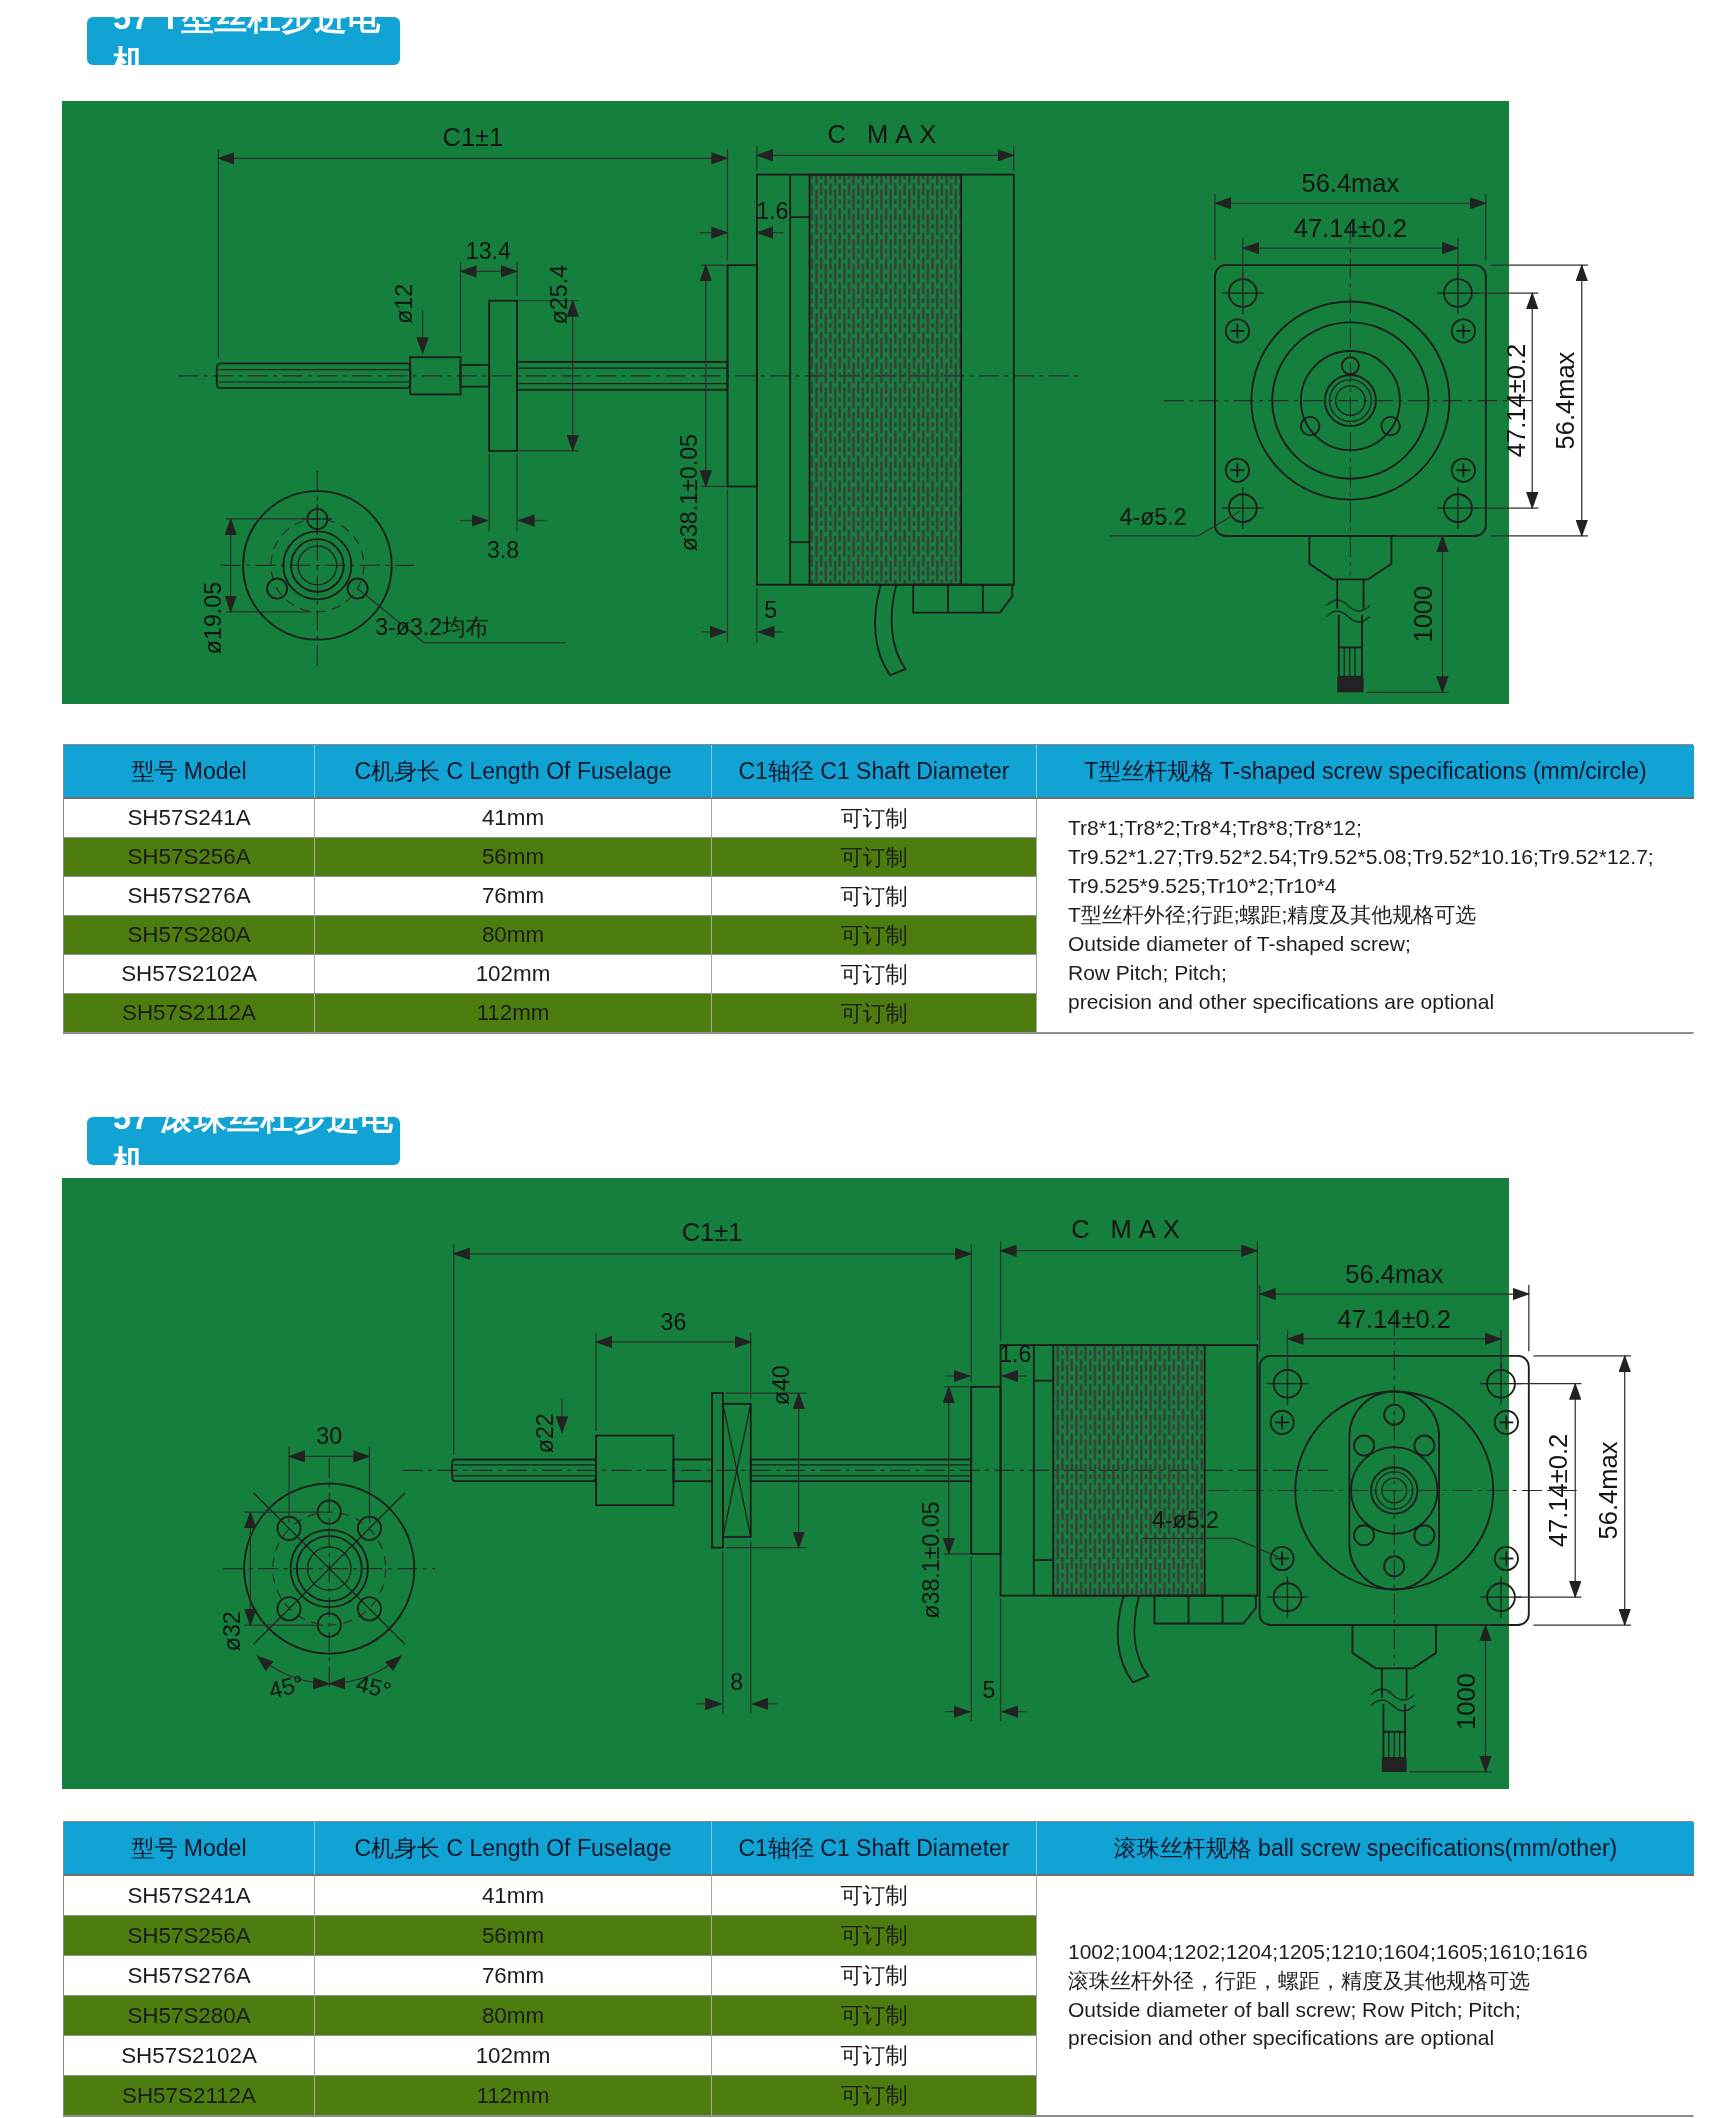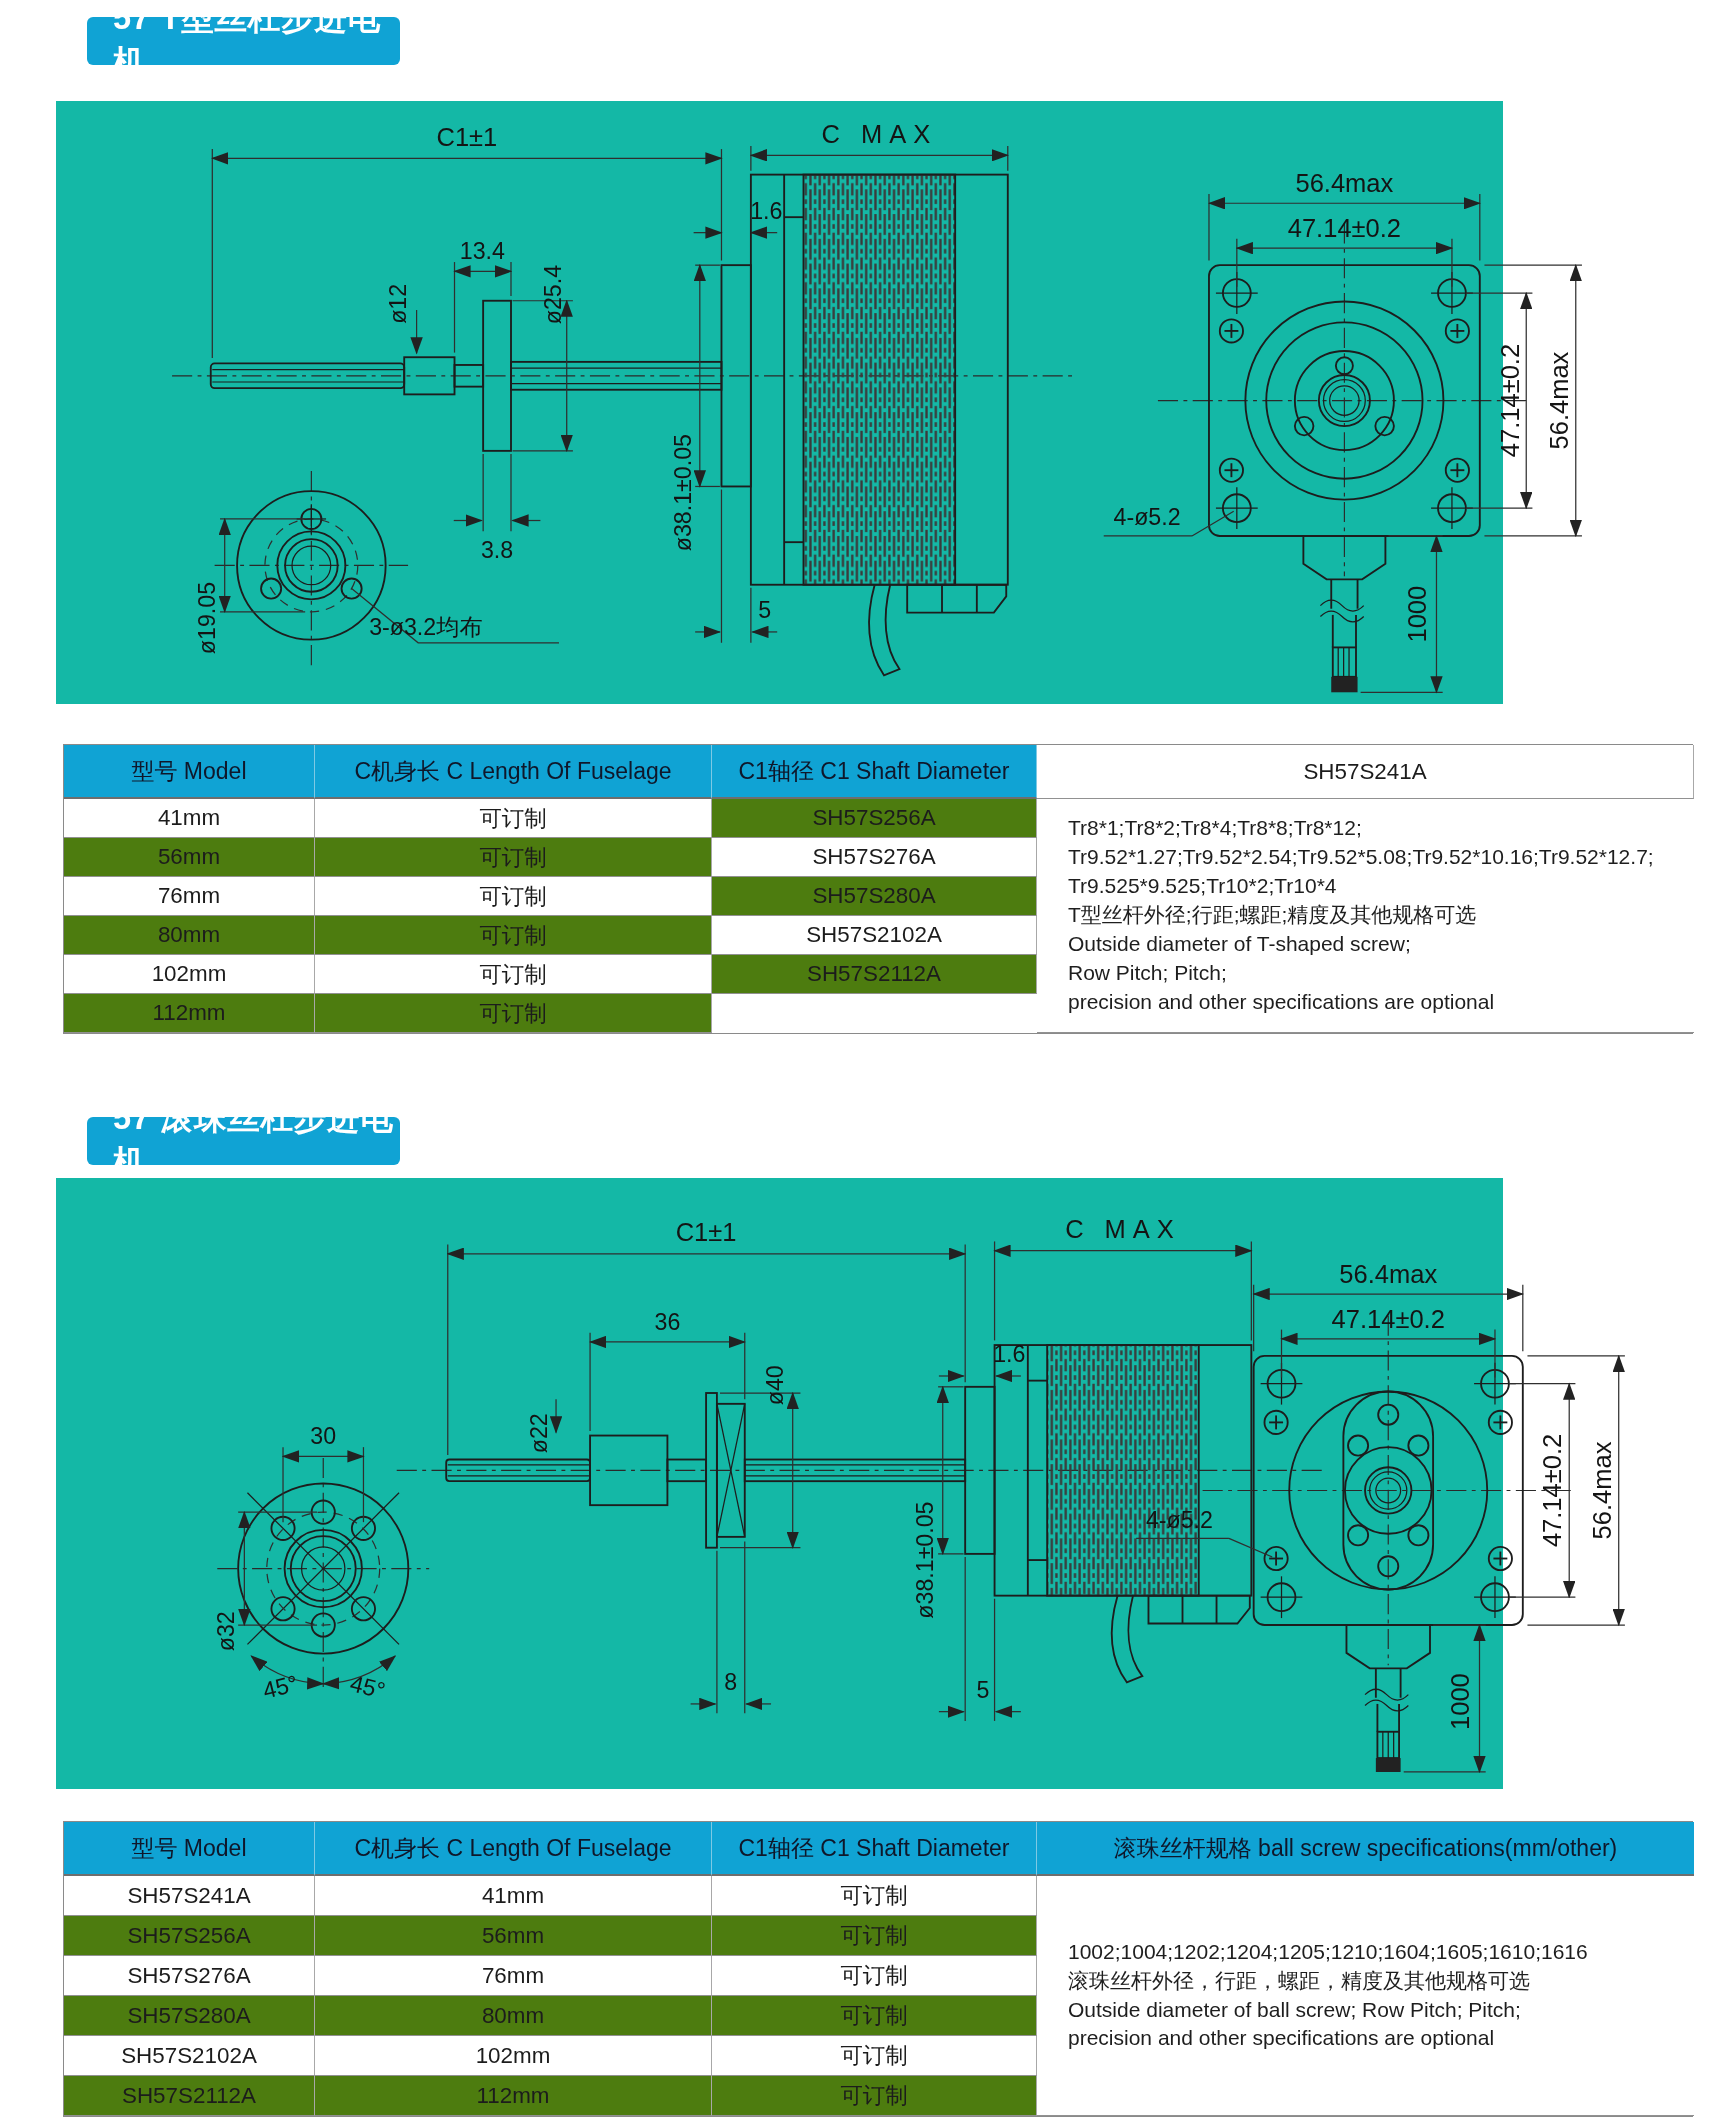--- a/index.html
+++ b/index.html
@@ -1,20 +1,20 @@
 <!DOCTYPE html>
 <html style="font-size:12.4px"><head>
 <meta charset="utf-8">
 <style>
   html,body{margin:0;padding:0;background:#ffffff;}
   body{width:1733px;height:2119px;position:relative;font-family:"Liberation Sans",sans-serif;overflow:hidden;}
   .page{position:absolute;inset:0;background:#ffffff;}
   .band{position:absolute;left:87px;width:313px;height:48px;background:#10a3d4;color:#ffffff;
         font-size:32.5px;font-weight:700;display:flex;align-items:center;padding-left:26px;box-sizing:border-box;letter-spacing:0.8px;border-radius:6px;}
-  .panel{position:absolute;left:56px;width:1447px;background:#14b8a6;}
+  .panel{position:absolute;left:62px;width:1447px;background:#15803d;}
   svg text{font-family:"Liberation Sans",sans-serif;}
   .p{stroke:#1d1d1d;stroke-width:2.4;fill:none;}
   .p2{stroke:#1d1d1d;stroke-width:1.6;fill:none;}
   .cl{stroke:#2a2a2a;stroke-width:1.5;fill:none;stroke-dasharray:26 7 5 7;}
   .d{stroke:#2f2f2f;stroke-width:1.6;fill:none;}
   .dash{stroke-dasharray:12 9;}
   .t{font-size:30px;fill:#141414;text-anchor:middle;}
   .tb{font-size:33px;fill:#141414;text-anchor:middle;}
   .sp{letter-spacing:9px;}
   
@@ -215,20 +215,21 @@
       <line class="d" x1="1784" y1="562" x2="1784" y2="764" marker-start="url(#ar1)" marker-end="url(#ar1)"></line>
       <text class="tb" transform="translate(1770,663) rotate(-90)">1000</text>
     </g>
   </svg>
   </div>
 
   <div class="tbl t1" style="top:744px;">
     <div class="th">型号 Model</div>
     <div class="th">C机身长 C Length Of Fuselage</div>
     <div class="th">C1轴径 C1 Shaft Diameter</div>
+    <div class="th" style="border-right:none;">T型丝杆规格 T-shaped screw specifications (mm/circle)</div>
 
     <div class="td">SH57S241A</div>
     <div class="td">41mm</div>
     <div class="td">可订制</div>
     <div class="specs">
       <div>Tr8*1;Tr8*2;Tr8*4;Tr8*8;Tr8*12;</div>
       <div>Tr9.52*1.27;Tr9.52*2.54;Tr9.52*5.08;Tr9.52*10.16;Tr9.52*12.7;</div>
       <div>Tr9.525*9.525;Tr10*2;Tr10*4</div>
       <div>T型丝杆外径;行距;螺距;精度及其他规格可选</div>
       <div>Outside diameter of T-shaped screw;</div>

